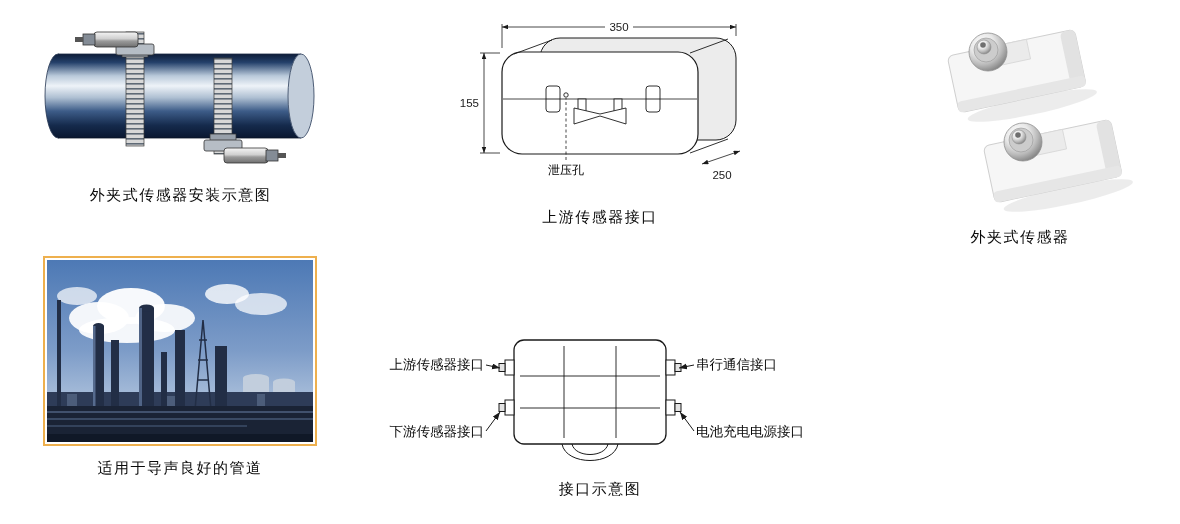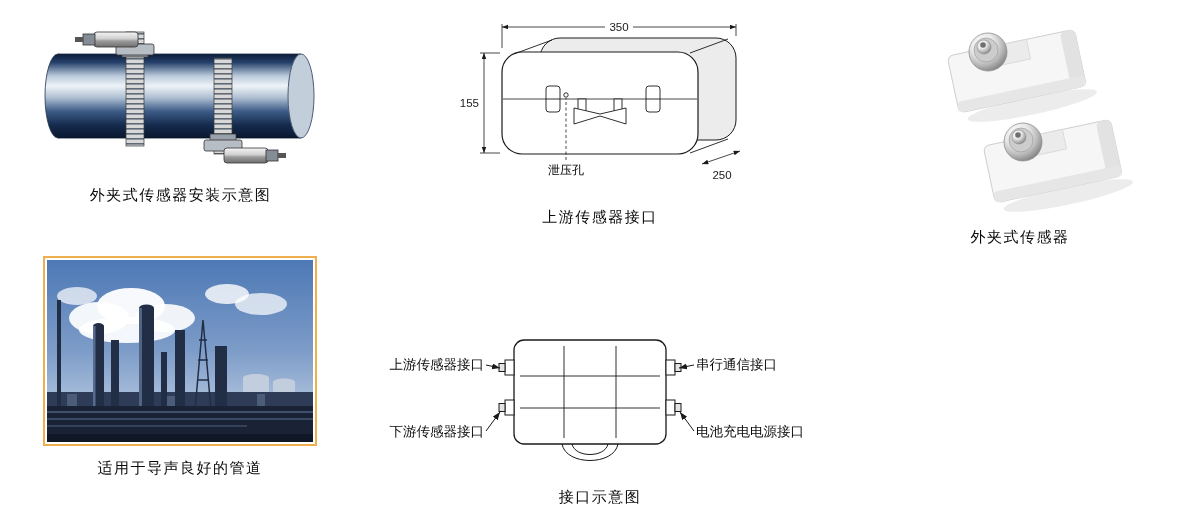--- a/index.html
+++ b/index.html
@@ -295,16 +295,16 @@
         <line x1="106" y1="99" x2="120" y2="80" marker-end="url(#ifArrow)"></line>
         <line x1="314" y1="33" x2="299" y2="36" marker-end="url(#ifArrow)"></line>
         <line x1="314" y1="99" x2="300" y2="80" marker-end="url(#ifArrow)"></line>
       </g>
 
       <text x="104" y="37" text-anchor="end" font-size="13.5" fill="#0a0a0a">上游传感器接口</text>
       <text x="104" y="104" text-anchor="end" font-size="13.5" fill="#0a0a0a">下游传感器接口</text>
       <text x="316" y="37" text-anchor="start" font-size="13.5" fill="#0a0a0a">串行通信接口</text>
       <text x="316" y="104" text-anchor="start" font-size="13.5" fill="#0a0a0a">电池充电电源接口</text>
     </svg>
-    <div class="caption" style="margin-top:20px;">接口示意图</div>
+    <div class="caption" style="margin-top:12px;">接口示意图</div>
   </div>
 
 </div>
 
 </body></html>

